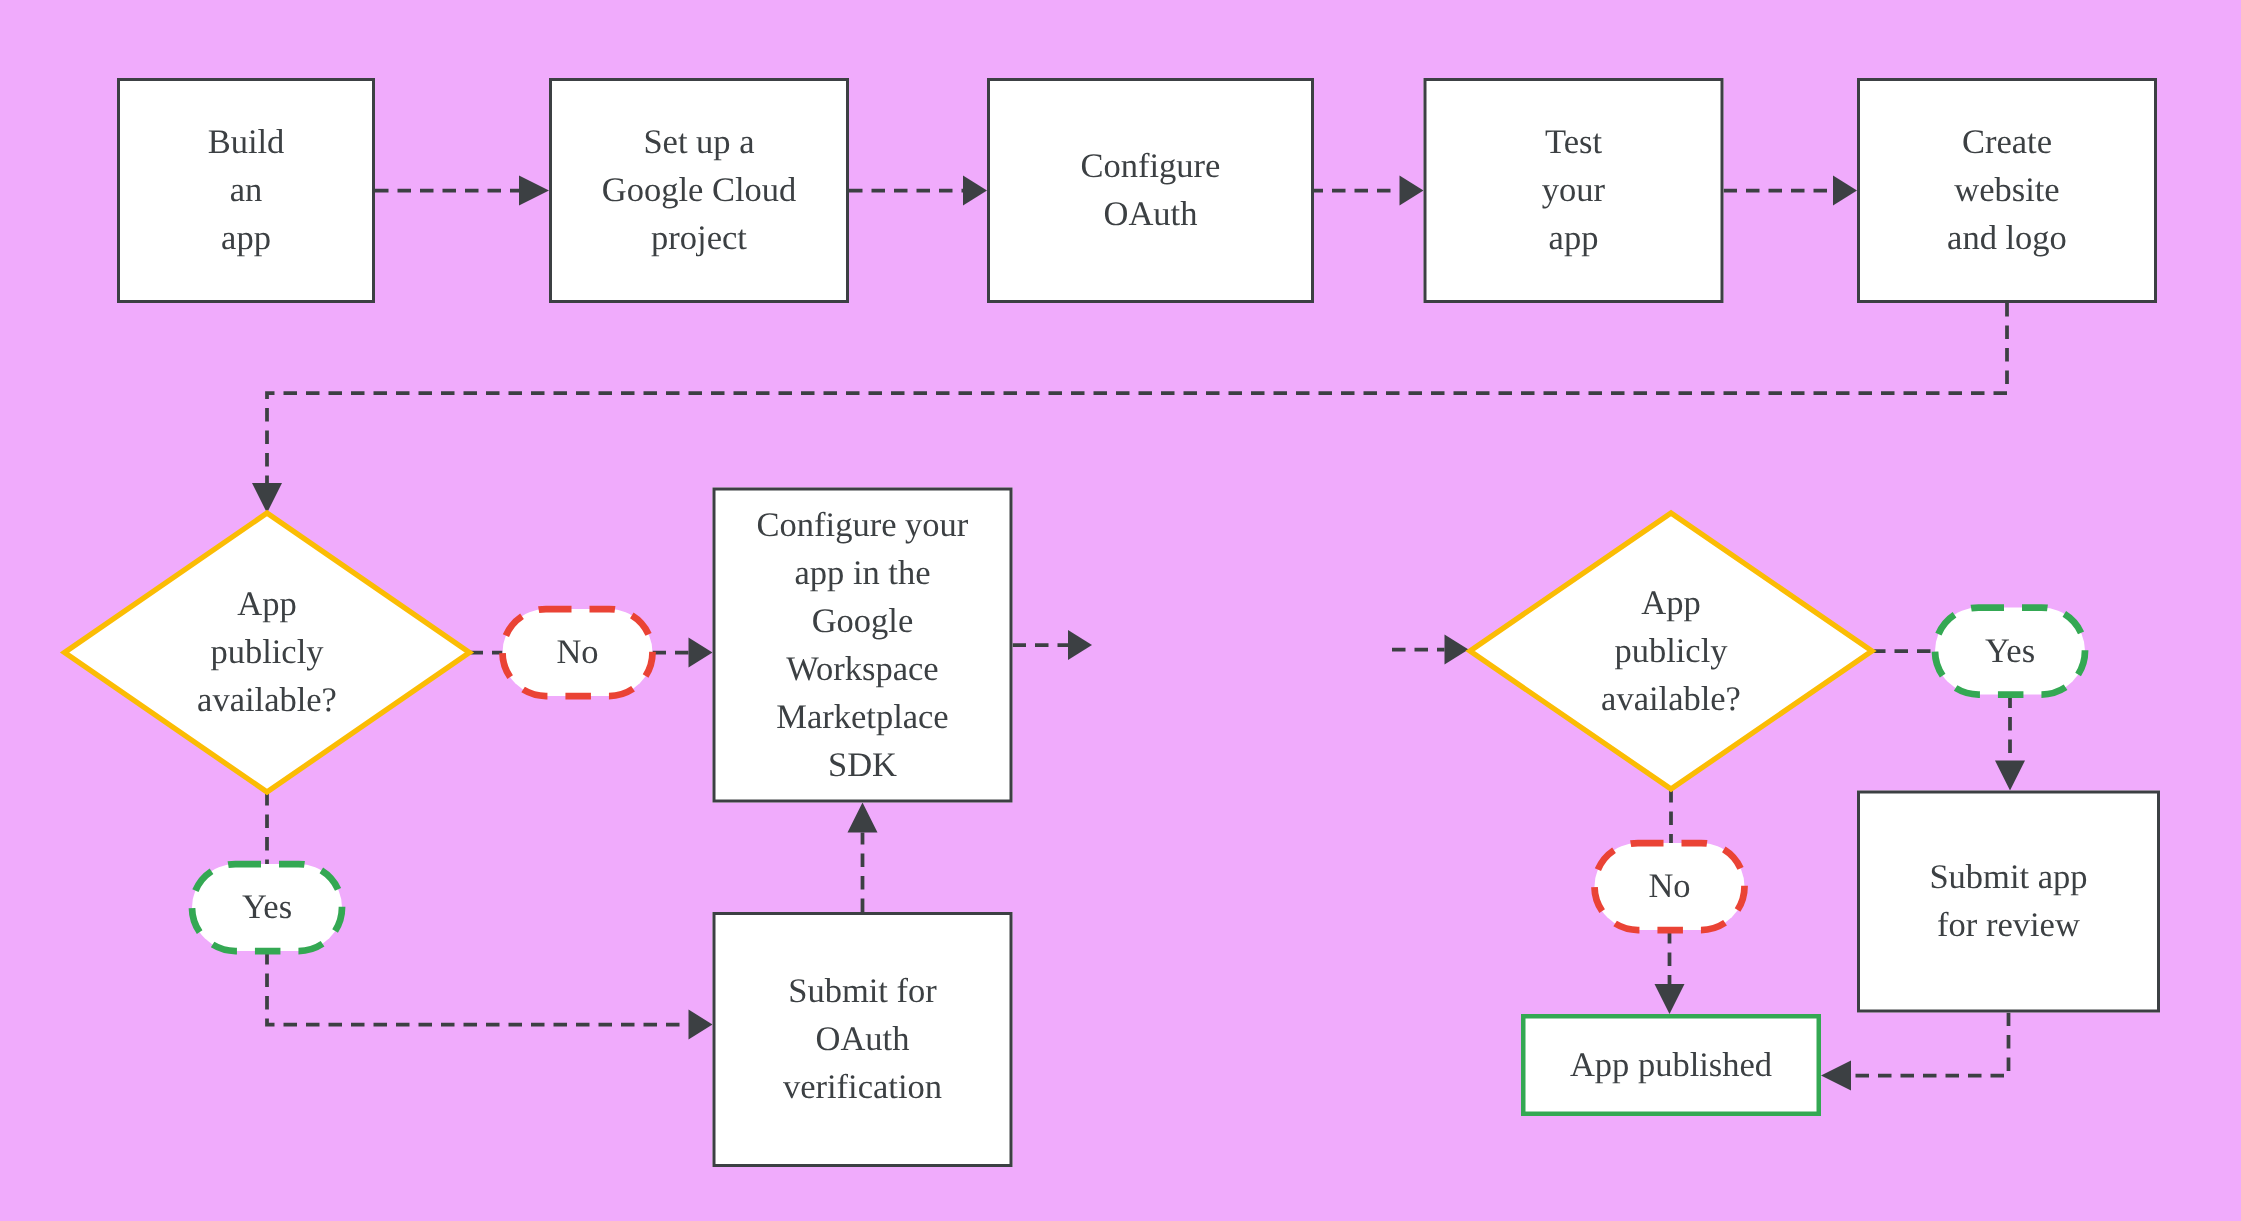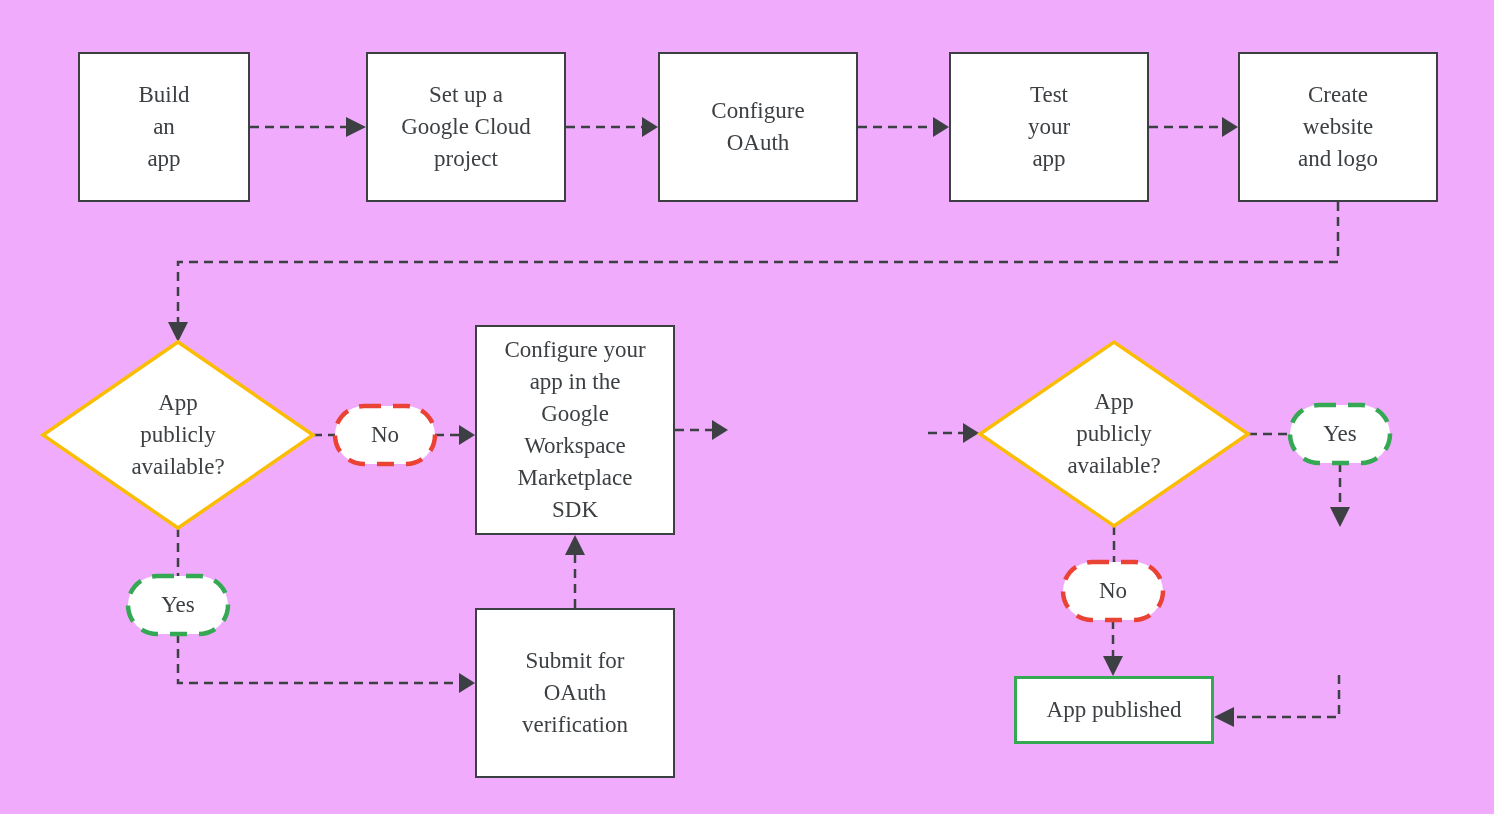--- a/index.html
+++ b/index.html
@@ -114,21 +114,21 @@
   <div class="node" style="left:78px; top:52px; width:172px; height:150px;">
     <span class="lbl">Build
 an
 app</span>
   </div>
   <div class="node" style="left:366px; top:52px; width:200px; height:150px;">
     <span class="lbl">Set up a
 Google Cloud
 project</span>
   </div>
-  <div class="node" style="left:658px; top:52px; width:200px; height:150px;">
+  <div class="node" style="left:658px; top:52px; width:218px; height:150px;">
     <span class="lbl">Configure
 OAuth</span>
   </div>
   <div class="node" style="left:949px; top:52px; width:200px; height:150px;text-align:center;">
     <span class="lbl">Test
 your
 app</span>
   </div>
   <div class="node" style="left:1238px; top:52px; width:200px; height:150px;">
     <span class="lbl">Create
@@ -142,20 +142,24 @@
 Google
 Workspace
 Marketplace
 SDK</span>
   </div>
   <div class="node" style="left:475px; top:608px; width:200px; height:170px;">
     <span class="lbl">Submit for
 OAuth
 verification</span>
   </div>
+  <div class="node" style="left:1238px; top:527px; width:202px; height:148px;">
+    <span class="lbl">Submit app
+for review</span>
+  </div>
   <div class="node published" style="left:1014px; top:676px; width:200px; height:68px;">
     <span class="lbl">App published</span>
   </div>
 
   <div class="free-label" style="left:68px; top:387px; width:220px;">App
 publicly
 available?</div>
   <div class="free-label" style="left:1004px; top:386px; width:220px;">App
 publicly
 available?</div>

